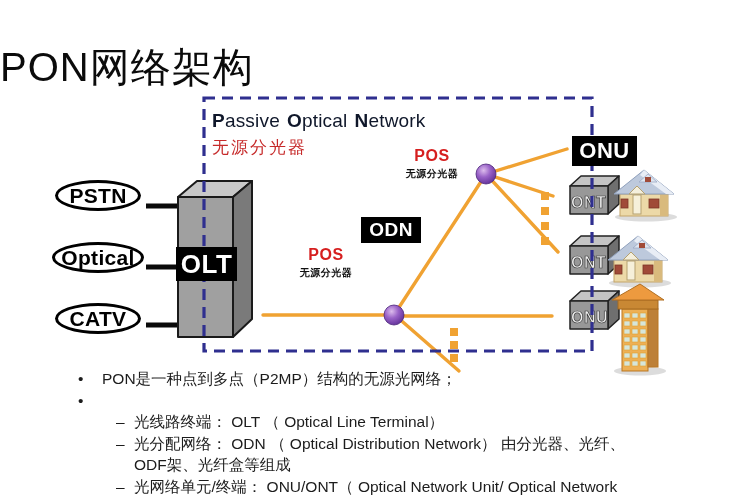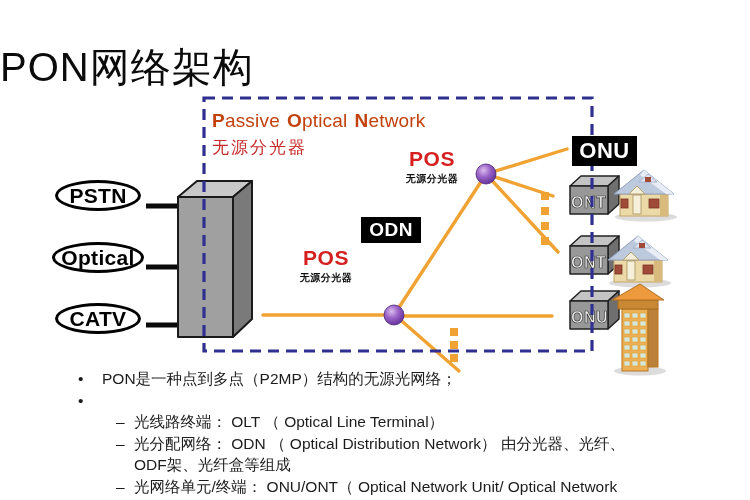--- a/index.html
+++ b/index.html
@@ -11,39 +11,39 @@
   }
   .abs{position:absolute;}
   svg{position:absolute;left:0;top:0;}
   
   .title{
     left:0;top:40px;width:750px;text-align:left;
     font-size:40px;letter-spacing:1px;color:#0b0b0b;
   }
   
   .pon-full{
-    left:212px;top:110px;font-size:19px;color:#c2410c;letter-spacing:.2px;
+    left:212px;top:110px;font-size:19px;color:#0f172a;letter-spacing:.2px;
     white-space:nowrap;
   }
   .pon-full .word{margin-right:7px;}
   .pon-full .cap{font-weight:700;}
   .pon-cn{left:212px;top:136px;font-size:17px;color:#c62a2a;letter-spacing:2px;}
   
   .blackbox{
     background:#000;color:#fff;font-weight:700;text-align:center;
     display:flex;align-items:center;justify-content:center;letter-spacing:.5px;
   }
   .onu-box{left:572px;top:136px;width:65px;height:30px;font-size:22px;}
   .odn-box{left:361px;top:217px;width:60px;height:26px;font-size:19px;}
   .olt-band{left:176px;top:247px;width:61px;height:34px;font-size:26px;}
   
   .pos-block{text-align:center;line-height:1.1;}
   .pos-top{left:393px;top:147px;width:78px;}
   .pos-bottom{left:286px;top:246px;width:80px;}
-  .pos-name{font-size:21px;font-weight:700;color:#d61f1f;letter-spacing:.5px;}
+  .pos-name{font-size:16px;font-weight:700;color:#d61f1f;letter-spacing:.5px;}
   .pos-desc{font-size:10px;font-weight:700;color:#111;margin-top:3px;letter-spacing:.5px;white-space:nowrap;}
   
   .src-ellipse{
     border:3px solid #000;border-radius:50%;background:#fff;
     display:flex;align-items:center;justify-content:center;
     font-size:21px;font-weight:700;letter-spacing:.3px;color:#000;
   }
   .e-pstn{left:55px;top:180px;width:80px;height:25px;}
   .e-internet{left:52px;top:242px;width:86px;height:25px;}
   .e-catv{left:55px;top:303px;width:80px;height:25px;}
@@ -193,20 +193,21 @@
   <div class="abs src-ellipse e-pstn">
       <span>PSTN</span>
     </div>
   <div class="abs src-ellipse e-internet">
       <span>Optical</span>
     </div>
   <div class="abs src-ellipse e-catv">
       <span>CATV</span>
     </div>
 
+  <div class="abs blackbox olt-band">OLT</div>
   <div class="abs blackbox odn-box">ODN</div>
   <div class="abs blackbox onu-box">ONU</div>
 
   <div class="abs pos-block pos-top">
     <div class="pos-name">POS</div>
     <div class="pos-desc">无源分光器</div>
   </div>
   <div class="abs pos-block pos-bottom">
     <div class="pos-name">POS</div>
     <div class="pos-desc">无源分光器</div>

